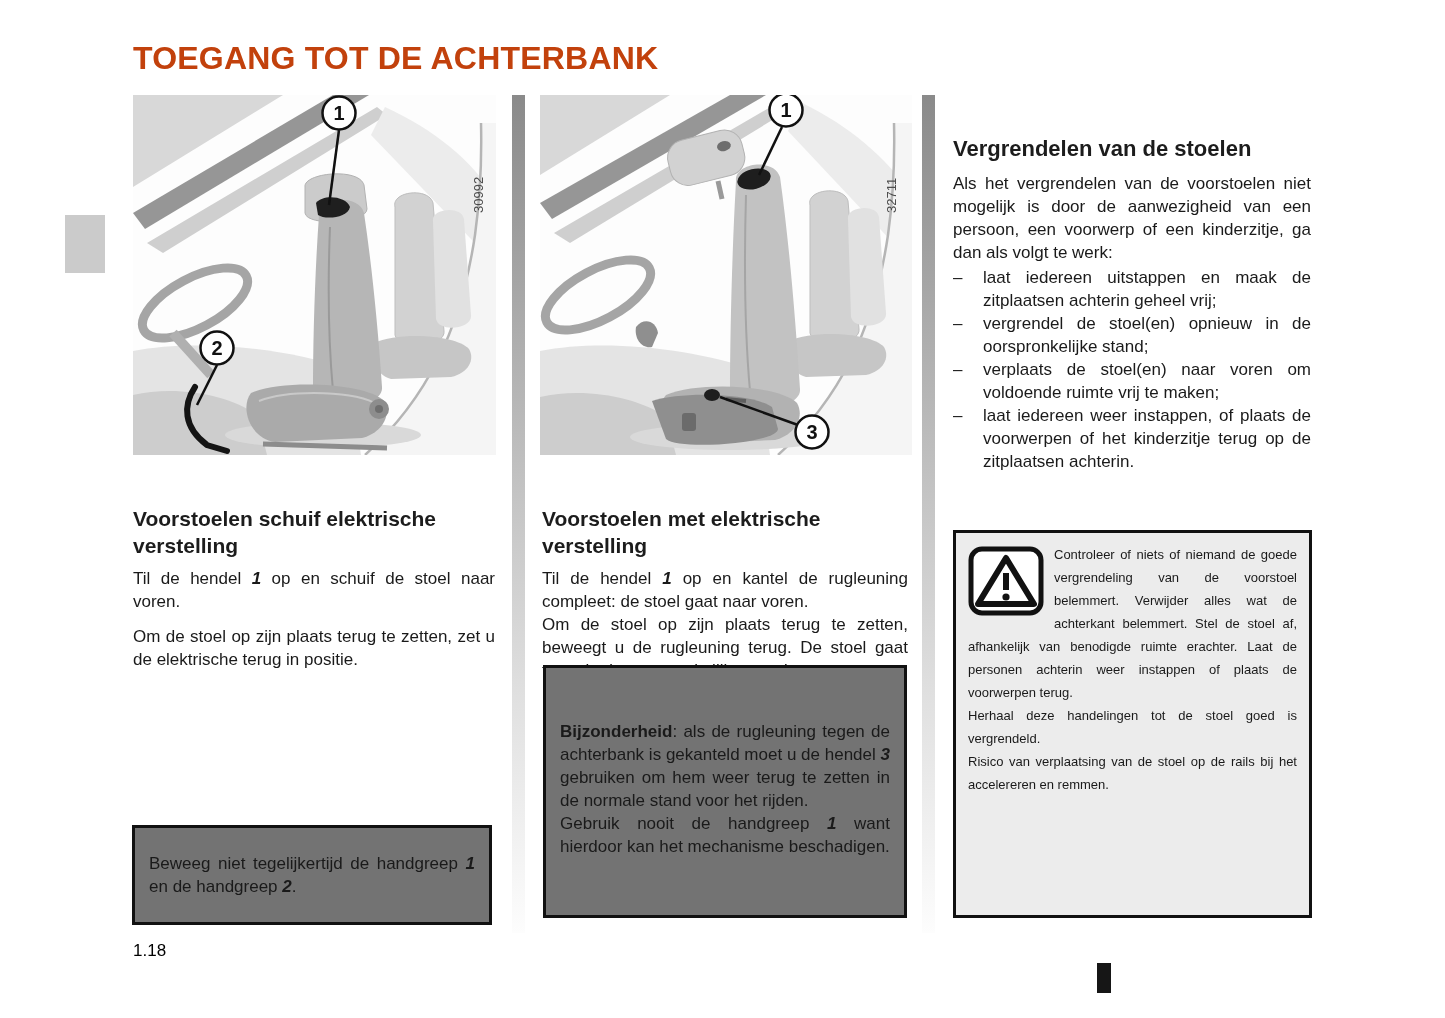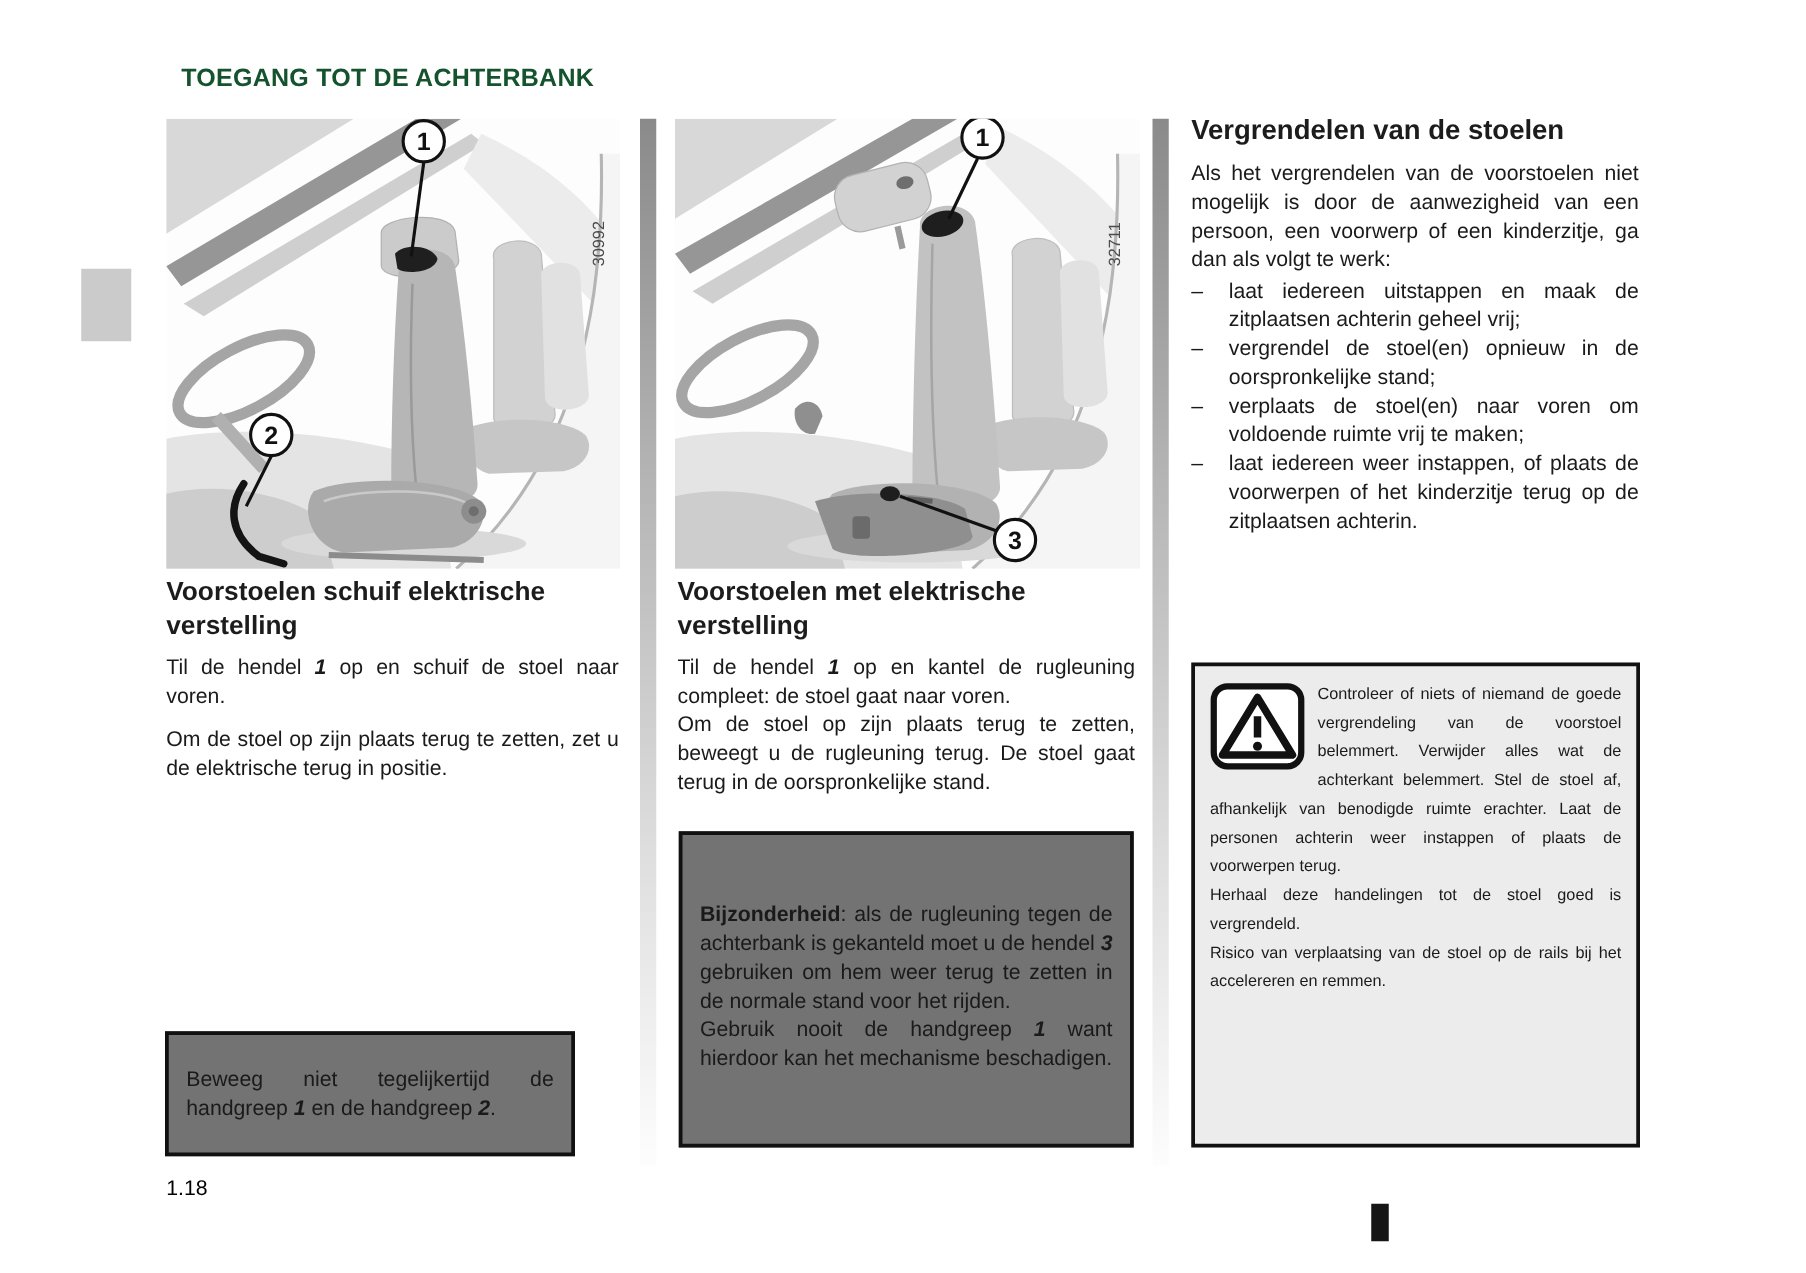--- a/index.html
+++ b/index.html
@@ -1,47 +1,47 @@
 <!DOCTYPE html>
 <html><head>
 <meta charset="utf-8">
 <style>
   html,body{margin:0;padding:0;background:#ffffff;}
   .page{
     position:relative;width:1445px;height:1018px;background:#ffffff;
     font-family:"Liberation Sans", sans-serif;color:#1a1a1a;overflow:hidden;
   }
   .page-title{
-    position:absolute;left:133px;top:40px;margin:12px;
-    font-size:20px;font-weight:bold;letter-spacing:.2px;color:#14532d;
+    position:absolute;left:133px;top:40px;margin:0;
+    font-size:32px;font-weight:bold;letter-spacing:.2px;color:#c2410c;
   }
   .tab-marker{position:absolute;left:65px;top:215px;width:40px;height:58px;background:#cbcbcb;}
   .fig{position:absolute;margin:0;top:95px;}
   .fig1{left:133px;width:363px;height:360px;}
   .fig2{left:540px;width:372px;height:360px;}
   .sep{position:absolute;top:95px;width:13px;height:838px;
     background:linear-gradient(to bottom,#8a8a8a 0%,#b5b5b5 35%,#dedede 70%,#fdfdfd 100%);}
   .sep1{left:512px;} .sep2{left:922px;}
-  .col{position:absolute;}
+  .col{position:absolute;margin-top:45px;}
   .col h2{margin:0 0 8px 0;font-size:21px;line-height:27px;font-weight:bold;color:#1c1c1c;}
   .col p{margin:0;font-size:17px;line-height:23px;text-align:justify;}
   .col p + p{margin-top:12px;}
   .col-left{left:133px;top:460px;width:362px;}
   .col-mid{left:542px;top:460px;width:366px;}
   .col-mid p + p{margin-top:0;}
   .col-right{left:953px;top:90px;width:358px;}
   .col-right h2{font-size:22px;margin-bottom:10px;}
   .num{font-weight:bold;font-style:italic;}
   .lead{font-weight:bold;}
   .bullets{margin-top:2px;}
   .bullet{display:flex;font-size:17px;line-height:23px;}
   .bullet .dash{width:30px;flex:0 0 30px;}
   .bullet .btxt{flex:1;text-align:justify;}
   .note-box{position:absolute;border:3px solid #111;background:#737373;box-sizing:border-box;}
-  .left-box{left:132px;top:825px;width:328px;height:100px;padding:24px 14px 0 14px;}
+  .left-box{left:132px;top:825px;width:360px;height:100px;padding:24px 14px 0 14px;}
   .left-box p{margin:0;font-size:17px;line-height:23px;text-align:justify;}
   .mid-box{left:543px;top:665px;width:364px;height:253px;padding:52px 14px 0 14px;}
   .mid-box p{margin:0;font-size:17px;line-height:23px;text-align:justify;}
   .warn-box{position:absolute;left:953px;top:530px;width:359px;height:388px;
     border:3px solid #111;background:#ececec;box-sizing:border-box;padding:10px 12px 0 12px;}
   .warn-box p{margin:0;font-size:13px;line-height:23px;text-align:justify;}
   .warn-icon{float:left;width:76px;height:72px;margin:2px 10px 8px 0;}
   .page-number{position:absolute;left:133px;top:941px;font-size:17px;color:#000000;}
   .print-mark{position:absolute;left:1097px;top:963px;width:14px;height:30px;background:#161616;}
 </style>

